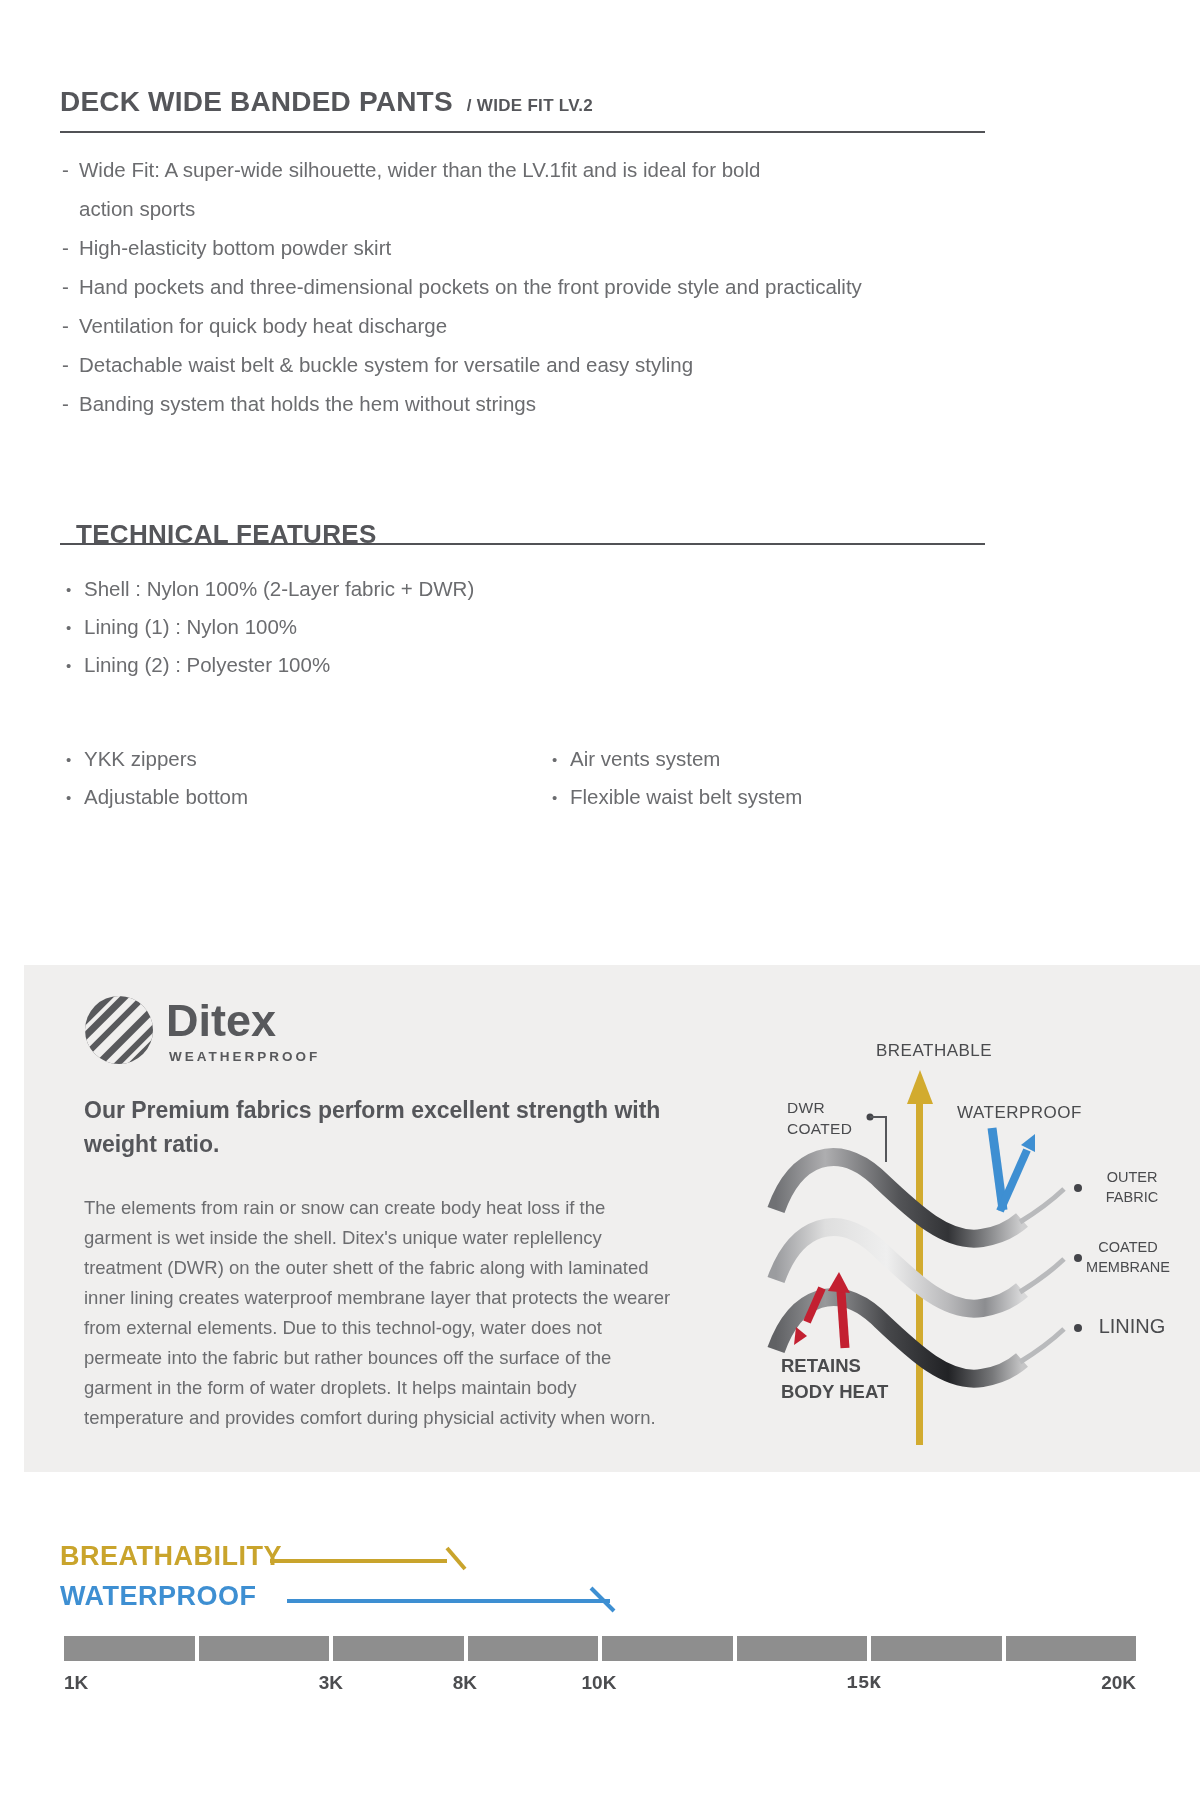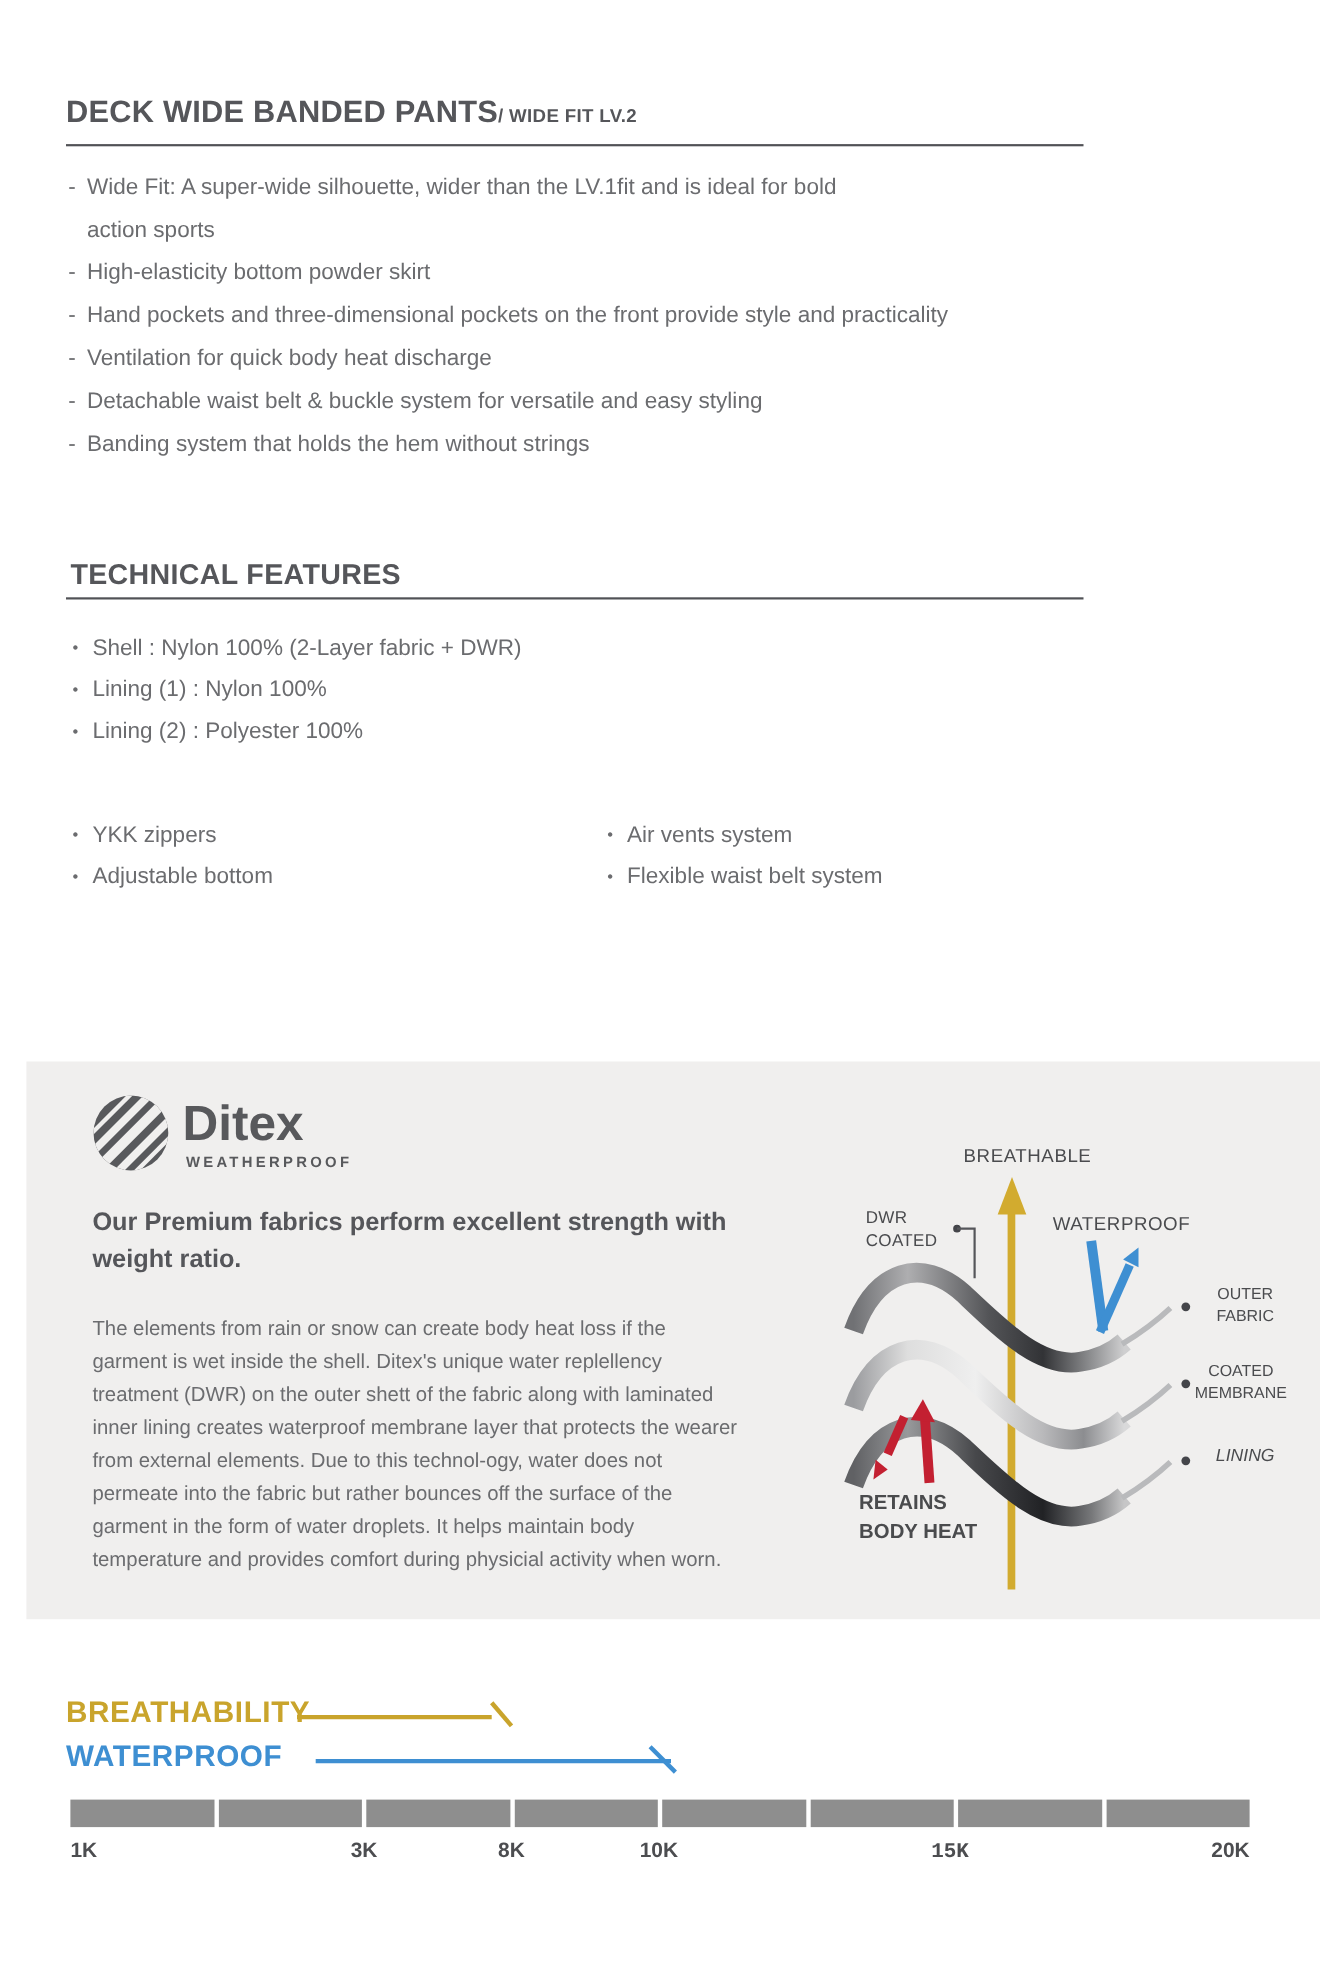--- a/index.html
+++ b/index.html
@@ -1,21 +1,21 @@
 <!DOCTYPE html>
 <html><head>
 <meta charset="utf-8">
 <style>
   html,body{margin:0;padding:0;background:#ffffff;}
   .page{position:relative;width:1200px;height:1800px;background:#ffffff;
         font-family:"Liberation Sans",sans-serif;overflow:hidden;}
 
   
   .header{position:absolute;left:60px;top:86px;width:930px;}
-  .title-row{display:flex;align-items:baseline;}
+  .title-row{display:flex;align-items:baseline;gap:14px;}
   .title{font-size:28px;font-weight:700;color:#55565a;letter-spacing:.2px;}
   .fit{font-size:17px;font-weight:700;color:#55565a;letter-spacing:.3px;}
   .rule{position:absolute;left:60px;width:925px;border-top:2px solid #515256;}
   .rule1{top:131px;} .rule2{top:543px;}
 
   
   .features{position:absolute;left:62px;top:150px;width:1010px;list-style:none;margin:0;padding:0;}
   .features li{position:relative;padding-left:17px;font-size:20.5px;line-height:39px;
                color:#6b6c6f;white-space:nowrap;}
   .features li.dash::before{content:"-";position:absolute;left:0;}
@@ -43,21 +43,21 @@
   .bodytext{position:absolute;left:60px;top:228px;width:590px;font-size:18.5px;
             line-height:30px;color:#6b6c6f;}
 
   .diagram{position:absolute;left:640px;top:65px;}
   .dlabel{position:absolute;color:#4a4b4e;white-space:pre-line;}
   .lbl-breathable{left:212px;top:76px;font-size:17px;letter-spacing:.5px;}
   .lbl-dwr{left:123px;top:132px;font-size:15.5px;line-height:21px;letter-spacing:.3px;}
   .lbl-waterproof{left:293px;top:138px;font-size:17px;letter-spacing:.5px;}
   .lbl-outer{left:424px;top:202px;width:92px;font-size:14.5px;line-height:20px;text-align:center;}
   .lbl-membrane{left:416px;top:272px;width:100px;font-size:14.5px;line-height:20px;text-align:center;}
-  .lbl-lining{left:424px;top:350px;width:92px;font-size:16px;text-align:center;font-style:italic;}
+  .lbl-lining{left:424px;top:350px;width:92px;font-size:20px;text-align:center;}
   .lbl-retains{left:117px;top:388px;font-size:18.5px;line-height:26px;font-weight:700;color:#4a4b4d;}
   
   .lbl-breathable{left:852px;} .lbl-dwr{left:763px;} .lbl-waterproof{left:933px;}
   .lbl-outer{left:1062px;} .lbl-membrane{left:1054px;} .lbl-lining{left:1062px;}
   .lbl-retains{left:757px;}
 
   
   .perf-label{position:absolute;left:60px;font-size:27px;font-weight:700;letter-spacing:.5px;}
   .perf-breath{top:1541px;color:#c9a42c;}
   .perf-water{top:1581px;color:#3e8fd2;}
@@ -87,21 +87,21 @@
   <ul class="features">
     <li class="dash">Wide Fit: A super-wide silhouette, wider than the LV.1fit and is ideal for bold</li>
     <li class="cont">action sports</li>
     <li class="dash">High-elasticity bottom powder skirt</li>
     <li class="dash">Hand pockets and three-dimensional pockets on the front provide style and practicality</li>
     <li class="dash">Ventilation for quick body heat discharge</li>
     <li class="dash">Detachable waist belt &amp; buckle system for versatile and easy styling</li>
     <li class="dash">Banding system that holds the hem without strings</li>
   </ul>
 
-  <h2 class="section-h tech-h" style="margin:4px;">TECHNICAL FEATURES</h2>
+  <h2 class="section-h tech-h" style="margin:16px;">TECHNICAL FEATURES</h2>
   <div class="rule rule2"></div>
 
   <ul class="bullets materials">
     <li>Shell :  Nylon 100% (2-Layer fabric + DWR)</li>
     <li>Lining (1) : Nylon 100%</li>
     <li>Lining (2) : Polyester 100%</li>
   </ul>
 
   <ul class="bullets extras-left">
     <li>YKK zippers</li>

